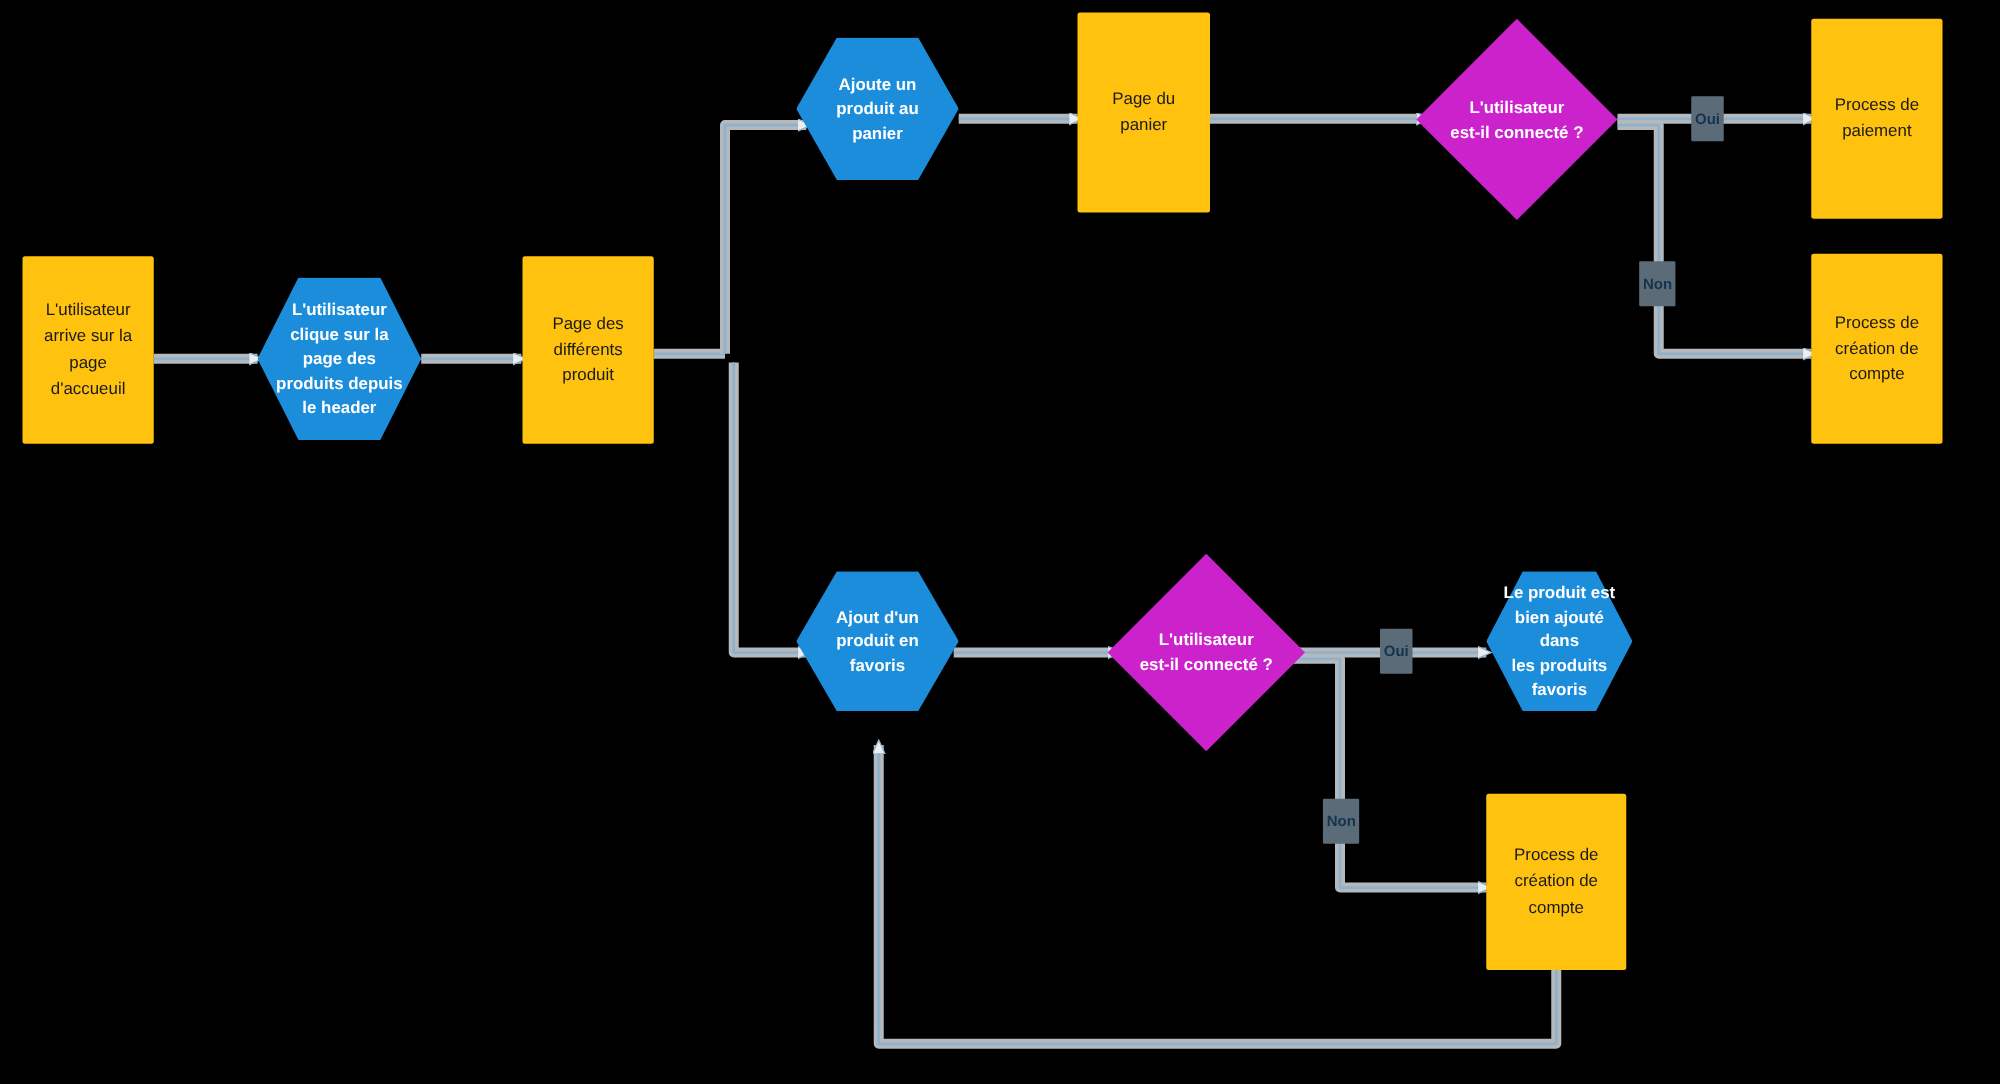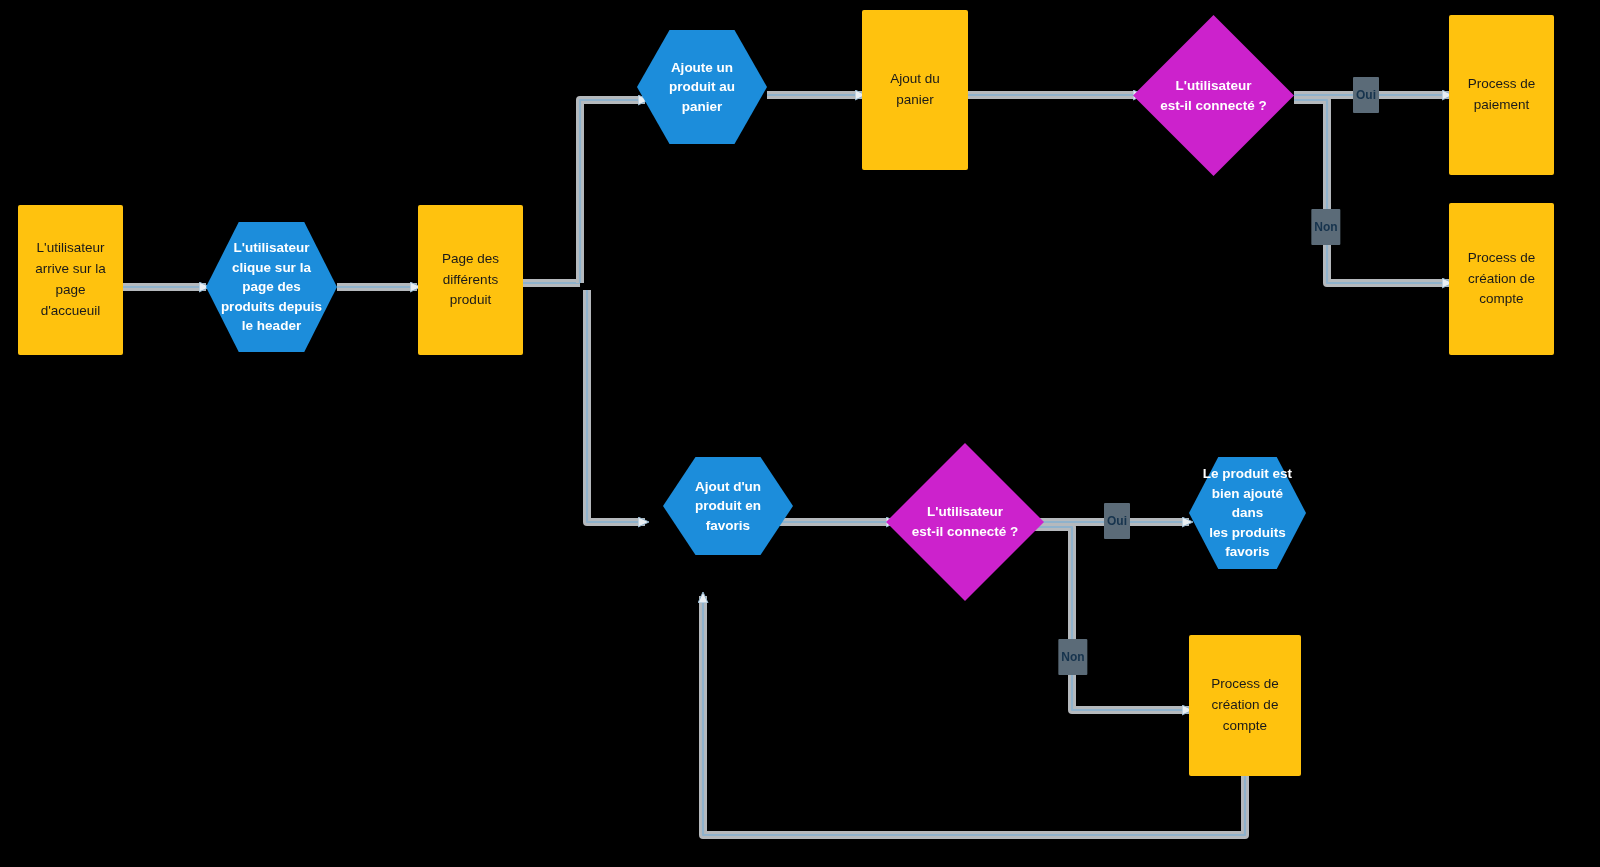--- a/index.html
+++ b/index.html
@@ -208,42 +208,42 @@
   </div>
 
   <div class="node hexagon" style="left:637px; top:30px; width:130px; height:114px;">
     <span class="hex-shape"></span>
     <span class="node-label">Ajoute un
 produit au
 panier</span>
   </div>
 
   <div class="node process" style="left:862px; top:10px; width:106px; height:160px;">
-    <span class="node-label">Ajout du
+    <span class="node-label">Page du
 panier</span>
   </div>
 
   <div class="node decision" style="left:1133px; top:15px; width:161px; height:161px;">
     <span class="dia-shape"></span>
     <span class="node-label">L'utilisateur
 est-il connecté ?</span>
   </div>
 
   <div class="node process" style="left:1449px; top:15px; width:105px; height:160px;">
     <span class="node-label">Process de
 paiement</span>
   </div>
 
   <div class="node process" style="left:1449px; top:203px; width:105px; height:152px;">
     <span class="node-label">Process de
 création de
 compte</span>
   </div>
 
-  <div class="node hexagon" style="left:663px; top:457px; width:130px; height:98px;">
+  <div class="node hexagon" style="left:637px; top:457px; width:130px; height:112px;">
     <span class="hex-shape"></span>
     <span class="node-label">Ajout d'un
 produit en
 favoris</span>
   </div>
 
   <div class="node decision" style="left:886px; top:443px; width:158px; height:158px;">
     <span class="dia-shape"></span>
     <span class="node-label">L'utilisateur
 est-il connecté ?</span>

